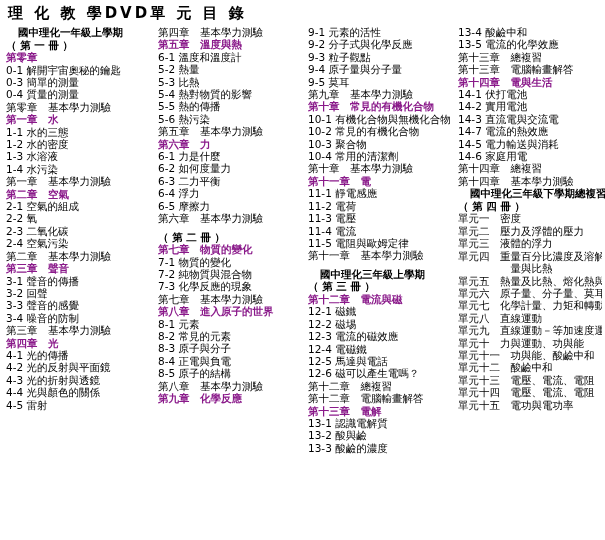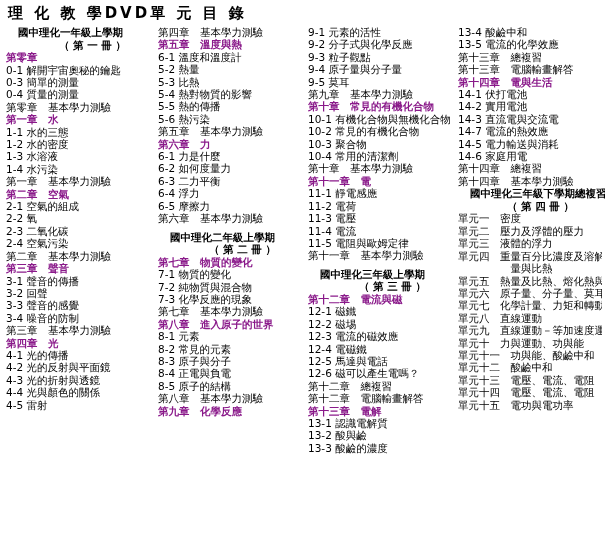--- a/index.html
+++ b/index.html
@@ -49,21 +49,21 @@
     line-height:12.6px;
     font-weight:bold;
     white-space:nowrap;
     padding-left:12px;
   }
   .bookno{
     font-size:10.5px;
     line-height:12.6px;
     font-weight:bold;
     white-space:nowrap;
-    text-align:right;
+    text-align:left;
     padding-right:28px;
   }
   .chapter{ color:#8a1a8a; font-weight:bold; }
   .plain{ color:#000; }
   .spacer{height:6px;}
 </style>
 </head>
 <body>
 
 <div id="page">
@@ -113,21 +113,20 @@
         <div class="line plain">5-6 熱污染</div>
         <div class="line plain">第五章　基本學力測驗</div>
         <div class="line chapter">第六章　力</div>
         <div class="line plain">6-1 力是什麼</div>
         <div class="line plain">6-2 如何度量力</div>
         <div class="line plain">6-3 二力平衡</div>
         <div class="line plain">6-4 浮力</div>
         <div class="line plain">6-5 摩擦力</div>
         <div class="line plain">第六章　基本學力測驗</div>
         <div class="spacer"></div>
-        <div class="bookhdr">國中理化二年級上學期</div>
         <div class="bookno">（ 第 二 冊 ）</div>
         <div class="line chapter">第七章　物質的變化</div>
         <div class="line plain">7-1 物質的變化</div>
         <div class="line plain">7-2 純物質與混合物</div>
         <div class="line plain">7-3 化學反應的現象</div>
         <div class="line plain">第七章　基本學力測驗</div>
         <div class="line chapter">第八章　進入原子的世界</div>
         <div class="line plain">8-1 元素</div>
         <div class="line plain">8-2 常見的元素</div>
         <div class="line plain">8-3 原子與分子</div>

